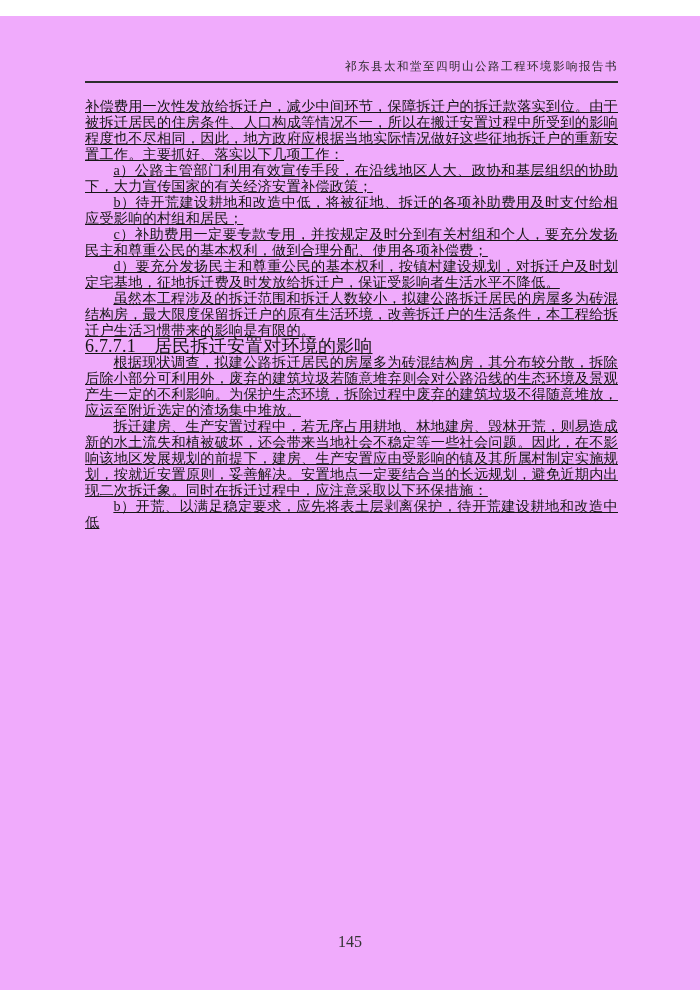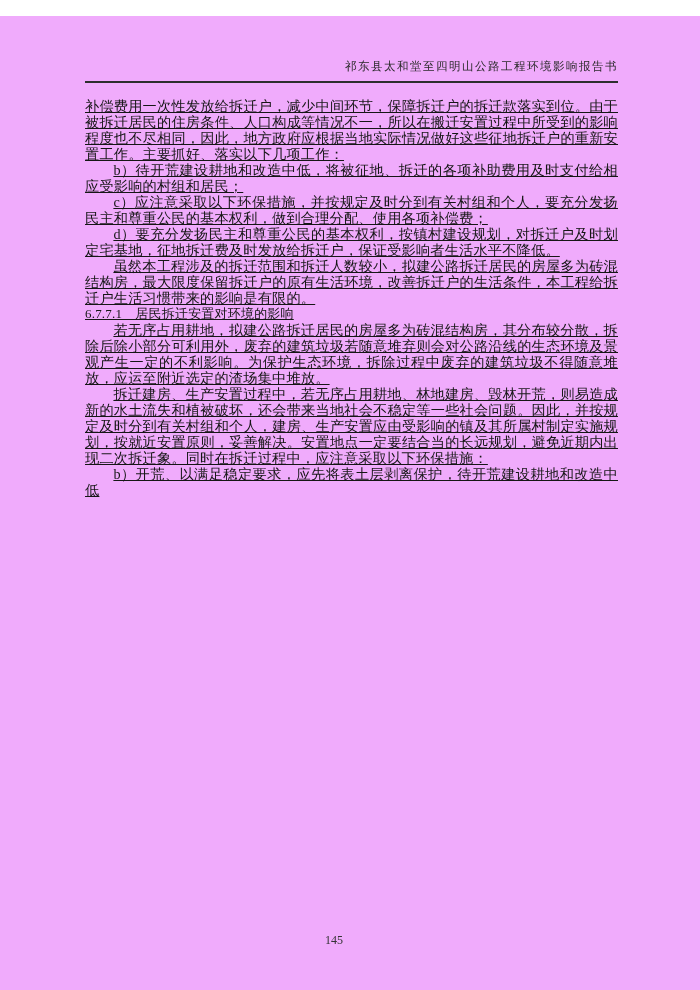--- a/index.html
+++ b/index.html
@@ -51,48 +51,49 @@
   .para {
     margin: 0;
     text-indent: 2em;
   }
   .para.continuation {
     text-indent: 0;
   }
   .section-heading {
     margin: 0;
     text-indent: 0;
-    font-size: 13px;
+    font-size: 18px;
   }
   .page-footer {
     position: absolute;
     top: 917px;
-    left: 0;
+    left: 16px;
     width: 668px;
     text-align: center;
-    font-size: 12px;
+    font-size: 16px;
     color: #333333;
   }
 </style>
 </head>
 <body>
 
 <div class="page">
 
   <div class="header-title">祁东县太和堂至四明山公路工程环境影响报告书</div>
 
   <div class="header-rule"></div>
 
   <div class="doc-body">
     <p class="para continuation">补偿费用一次性发放给拆迁户，减少中间环节，保障拆迁户的拆迁款落实到位。由于被拆迁居民的住房条件、人口构成等情况不一，所以在搬迁安置过程中所受到的影响程度也不尽相同，因此，地方政府应根据当地实际情况做好这些征地拆迁户的重新安置工作。主要抓好、落实以下几项工作：</p>
+    <p class="para">a）公路主管部门利用有效宣传手段，在沿线地区人大、政协和基层组织的协助下，大力宣传国家的有关经济安置补偿政策；</p>
     <p class="para">b）待开荒建设耕地和改造中低，将被征地、拆迁的各项补助费用及时支付给相应受影响的村组和居民；</p>
-    <p class="para">c）应注意采取以下环保措施，并按规定及时分到有关村组和个人，要充分发扬民主和尊重公民的基本权利，做到合理分配、使用各项补偿费；</p>
+    <p class="para">c）补助费用一定要专款专用，并按规定及时分到有关村组和个人，要充分发扬民主和尊重公民的基本权利，做到合理分配、使用各项补偿费；</p>
     <p class="para">d）要充分发扬民主和尊重公民的基本权利，按镇村建设规划，对拆迁户及时划定宅基地，征地拆迁费及时发放给拆迁户，保证受影响者生活水平不降低。</p>
     <p class="para">虽然本工程涉及的拆迁范围和拆迁人数较小，拟建公路拆迁居民的房屋多为砖混结构房，最大限度保留拆迁户的原有生活环境，改善拆迁户的生活条件，本工程给拆迁户生活习惯带来的影响是有限的。</p>
     <p class="section-heading">6.7.7.1　居民拆迁安置对环境的影响</p>
-    <p class="para">若无序占用耕地，拟建公路拆迁居民的房屋多为砖混结构房，其分布较分散，拆除后除小部分可利用外，废弃的建筑垃圾若随意堆弃则会对公路沿线的生态环境及景观产生一定的不利影响。为保护生态环境，拆除过程中废弃的建筑垃圾不得随意堆放，应运至附近选定的渣场集中堆放。</p>
-    <p class="para">拆迁建房、生产安置过程中，若无序占用耕地、林地建房、毁林开荒，则易造成新的水土流失和植被破坏，还会带来当地社会不稳定等一些社会问题。因此，并按规定及时分到有关村组和个人，建房、生产安置应由受影响的镇及其所属村制定实施规划，按就近安置原则，妥善解决。安置地点一定要结合当的长远规划，避免近期内出现二次拆迁象。同时在拆迁过程中，应注意采取以下环保措施：</p>
+    <p class="para">根据现状调查，拟建公路拆迁居民的房屋多为砖混结构房，其分布较分散，拆除后除小部分可利用外，废弃的建筑垃圾若随意堆弃则会对公路沿线的生态环境及景观产生一定的不利影响。为保护生态环境，拆除过程中废弃的建筑垃圾不得随意堆放，应运至附近选定的渣场集中堆放。</p>
+    <p class="para">拆迁建房、生产安置过程中，若无序占用耕地、林地建房、毁林开荒，则易造成新的水土流失和植被破坏，还会带来当地社会不稳定等一些社会问题。因此，在不影响该地区发展规划的前提下，建房、生产安置应由受影响的镇及其所属村制定实施规划，按就近安置原则，妥善解决。安置地点一定要结合当的长远规划，避免近期内出现二次拆迁象。同时在拆迁过程中，应注意采取以下环保措施：</p>
     <p class="para">b）开荒、以满足稳定要求，应先将表土层剥离保护，待开荒建设耕地和改造中低</p>
   </div>
 
   <div class="page-footer">145</div>
 
 </div>
 
 </body></html>

